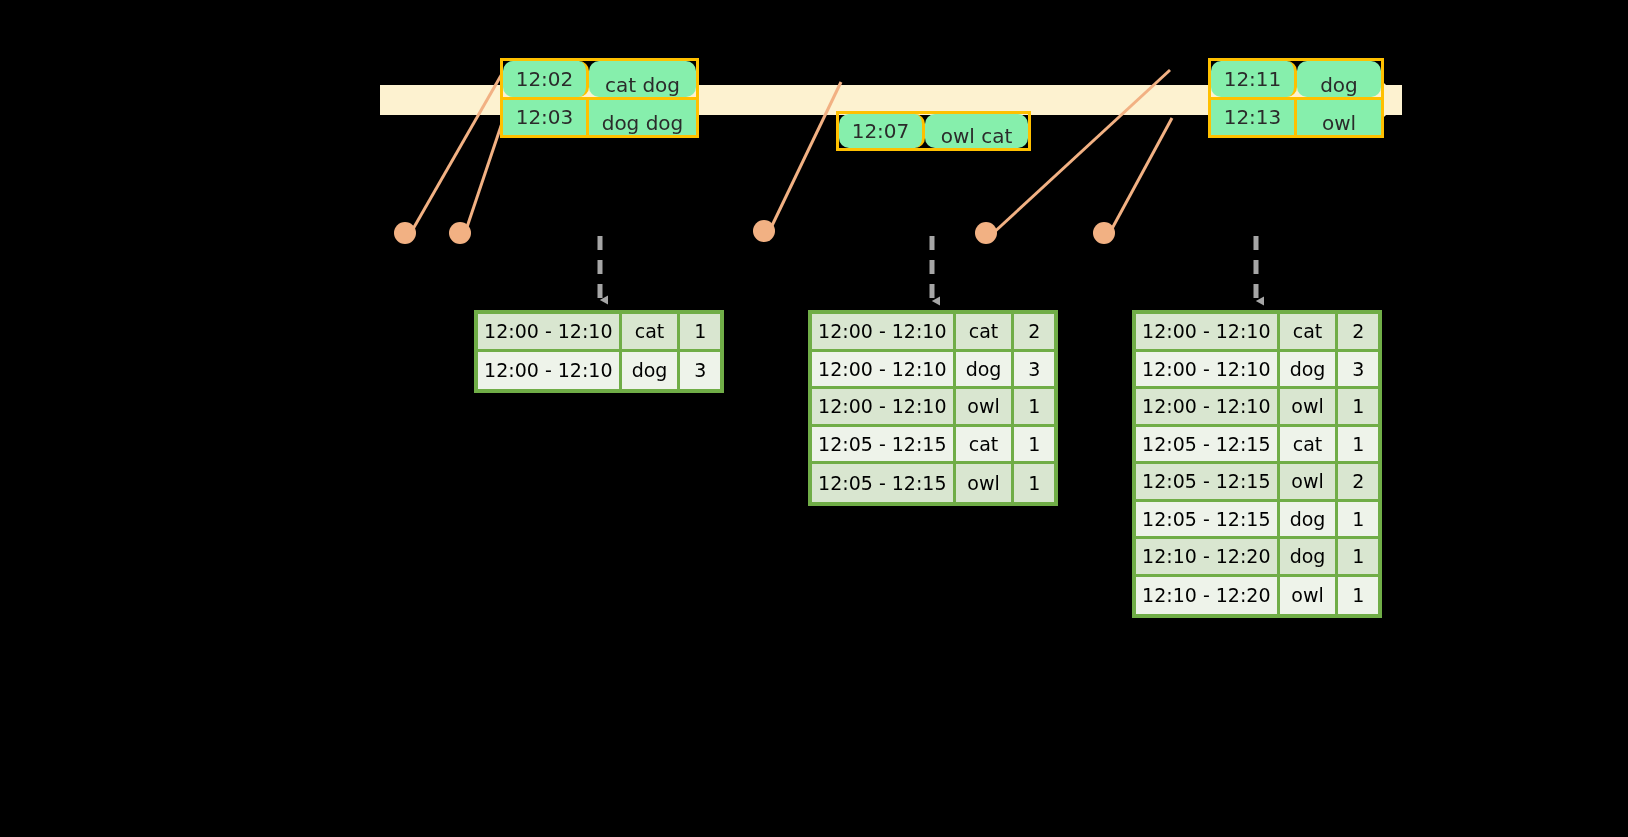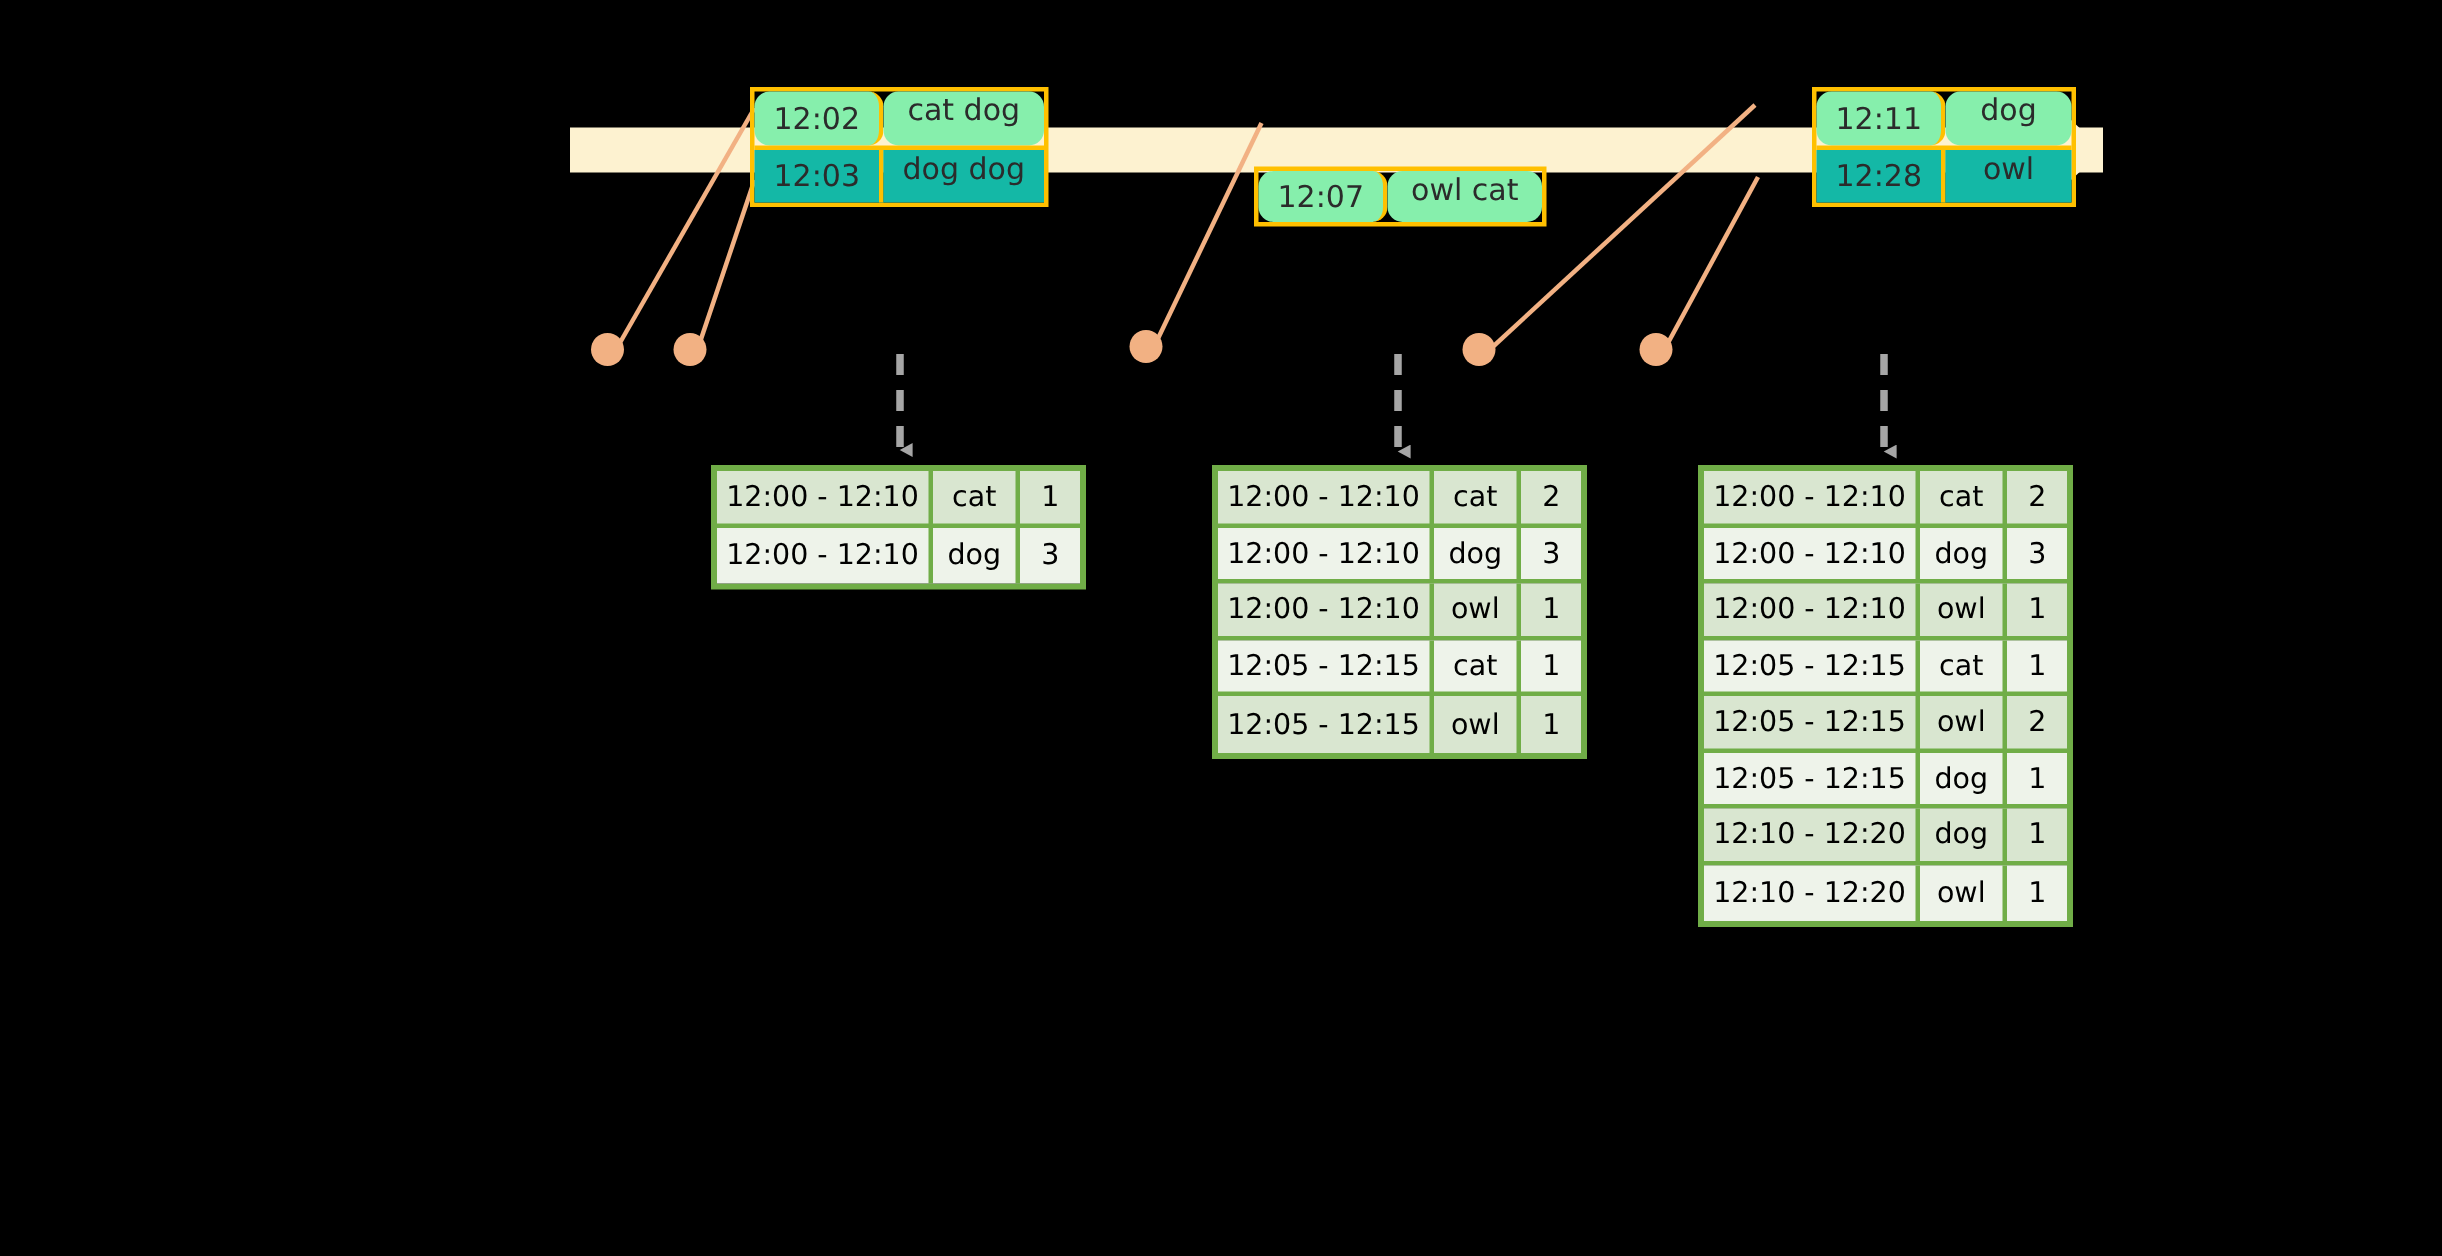--- a/index.html
+++ b/index.html
@@ -12,23 +12,23 @@
   .tl-head{position:absolute;width:0;height:0;border-style:solid;
            border-width:32px 0 32px 34px;border-color:transparent transparent transparent #fdf2d0;}
 
   
   .evbox{position:absolute;border:3px solid #ffc000;box-sizing:border-box;
          display:flex;flex-direction:column;}
   .evrow{display:flex;flex:1 1 0;}
   .evrow + .evrow{border-top:3px solid #ffc000;}
   .evrow .c1{width:86px;box-sizing:border-box;border-right:3px solid #ffc000;
              display:flex;align-items:center;justify-content:center;}
-  .evrow .c2{flex:1;display:flex;align-items:flex-start;justify-content:center;}
+  .evrow .c2{flex:1;display:flex;align-items:flex-end;justify-content:center;}
   .ev-dark  .c1,.ev-dark  .c2{background:#86efac;border-radius:10px;}
-  .ev-light .c1,.ev-light .c2{background:#14b8a6;}
+  .ev-light .c1,.ev-light .c2{background:#86efac;}
   .evtxt{font-size:20px;color:#2b2b2b;white-space:nowrap;}
 
   
   .dot{position:absolute;width:22px;height:22px;border-radius:50%;background:#f2b183;}
   svg.links{position:absolute;left:0;top:0;width:1628px;height:837px;overflow:visible;}
 
   
   .rtable{position:absolute;border:4px solid #70ad47;box-sizing:border-box;
           display:flex;flex-direction:column;}
   .rrow{display:flex;height:37.5px;}
@@ -114,21 +114,21 @@
     <div class="evrow ev-dark">
       <div class="c1">
         <span class="evtxt">12:11</span>
       </div>
       <div class="c2">
         <span class="evtxt">dog</span>
       </div>
     </div>
     <div class="evrow ev-light">
       <div class="c1">
-        <span class="evtxt">12:28</span>
+        <span class="evtxt">12:13</span>
       </div>
       <div class="c2">
         <span class="evtxt">owl</span>
       </div>
     </div>
   </div>
 
   <div class="rtable" style="left:474px;top:310px;width:250px;">
     <div class="rrow r-dark">
       <div class="rcell col-win">12:00 - 12:10</div>

